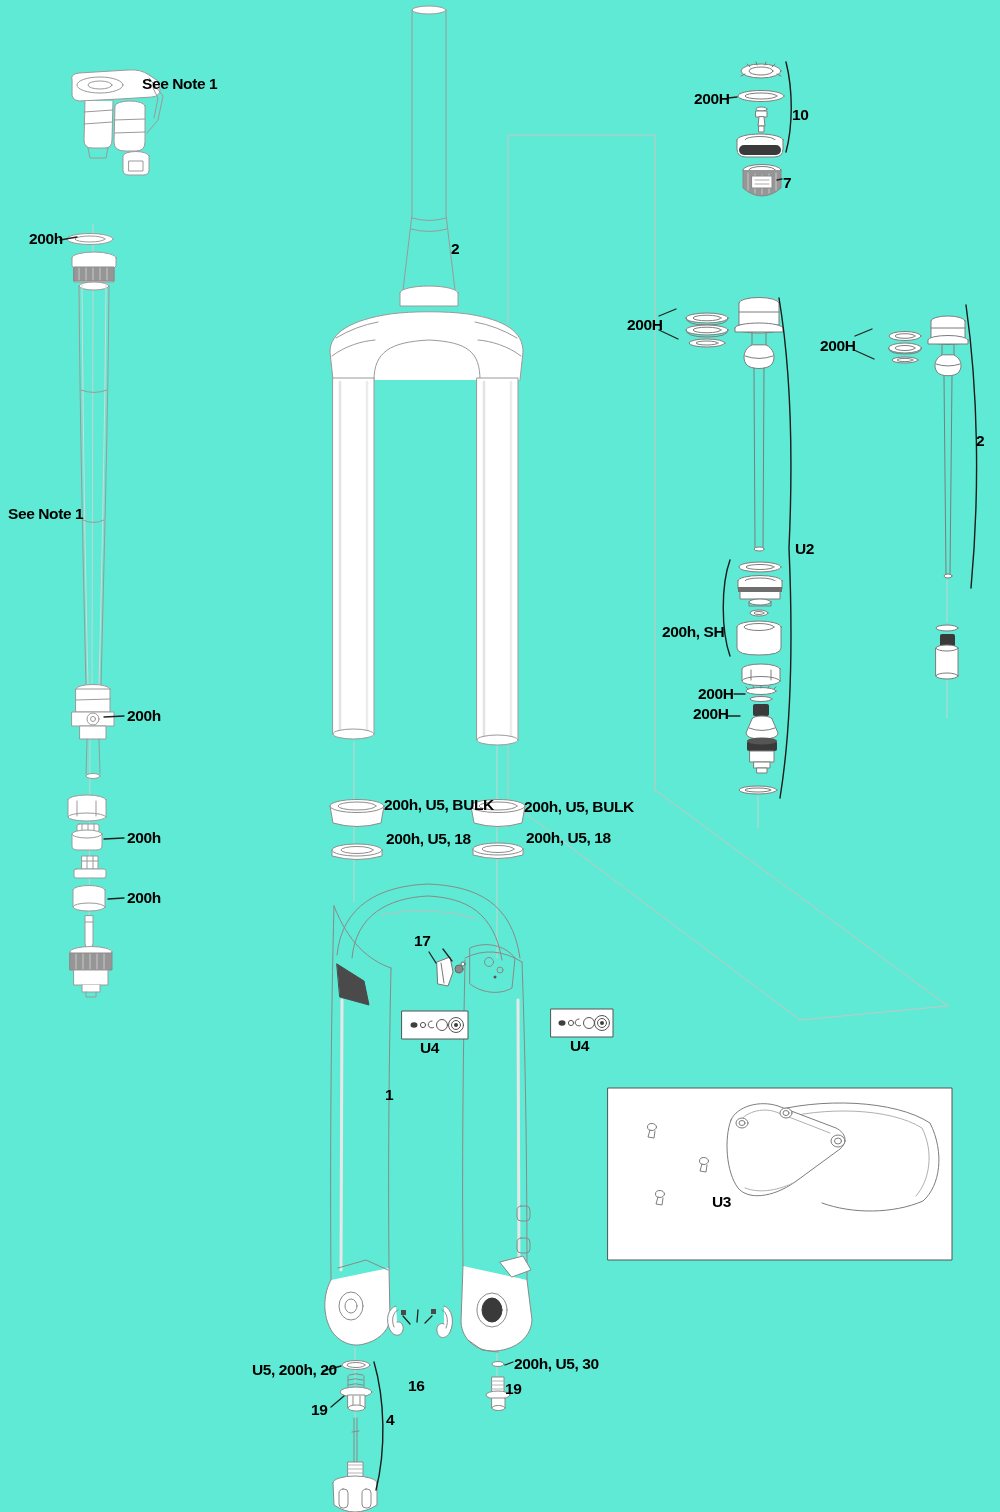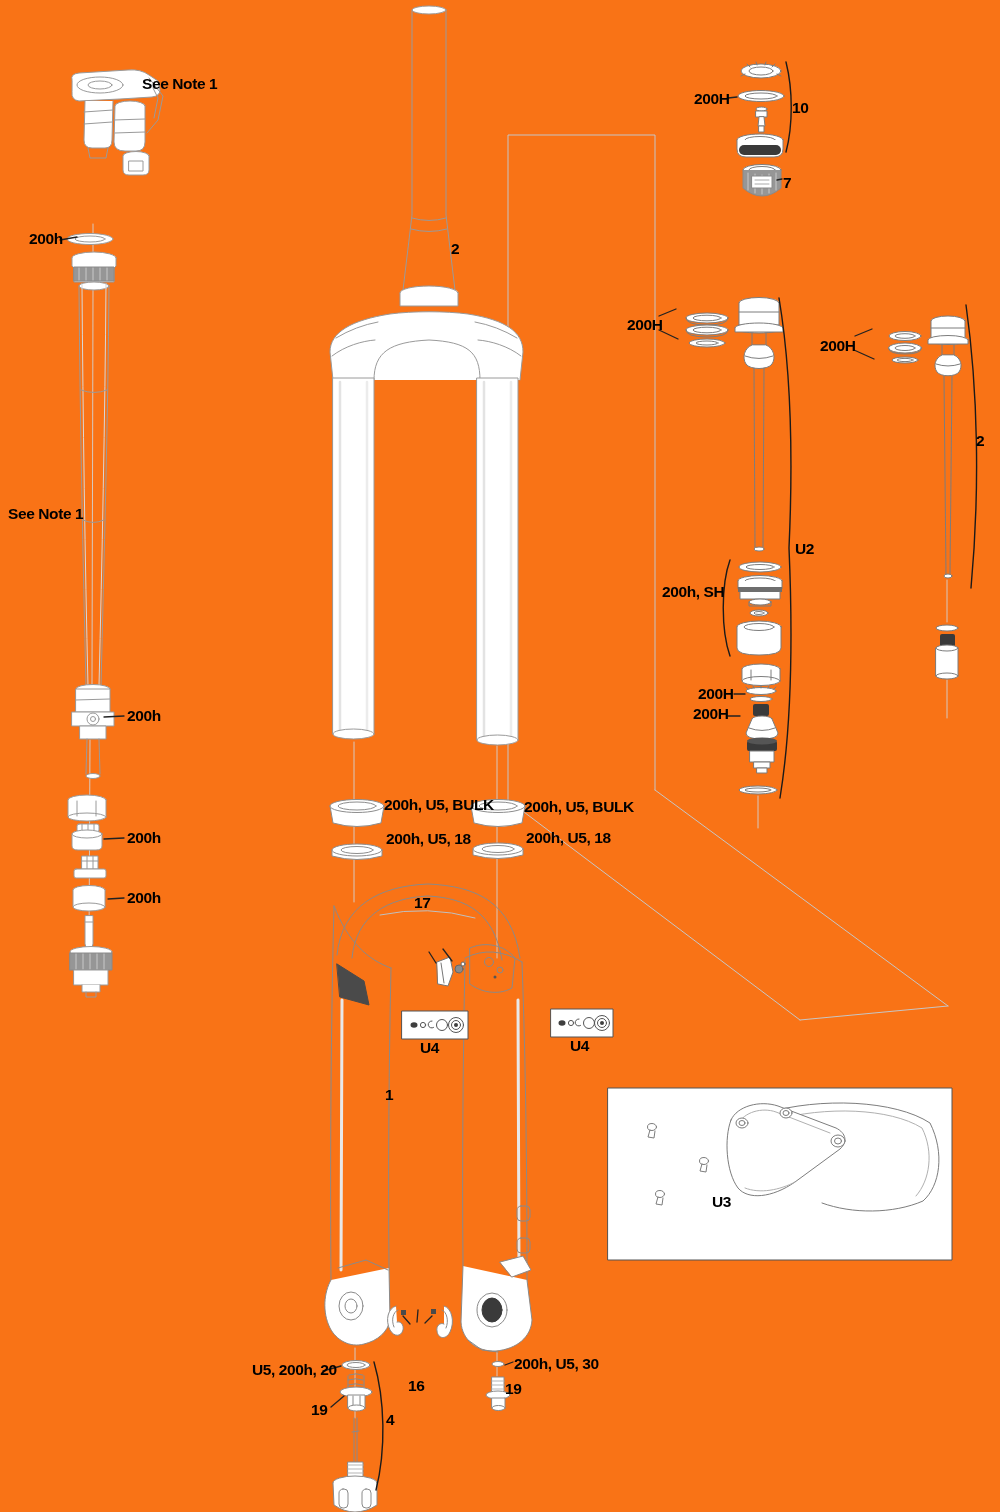--- a/index.html
+++ b/index.html
@@ -1,16 +1,16 @@
 <!DOCTYPE html>
 <html><head>
 <meta charset="utf-8">
 <style>
   html,body{margin:0;padding:0;background:#fff;}
-  #stage{position:relative;width:1000px;height:1512px;background:#f97316;overflow:hidden;
+  #stage{position:relative;width:1000px;height:1512px;background:#5eead4;overflow:hidden;
          font-family:"Liberation Sans",sans-serif;}
   #artwork{position:absolute;left:0;top:0;}
   .lbl{position:absolute;font-weight:bold;font-size:15.5px;line-height:1;color:#000;
        letter-spacing:-0.4px;white-space:nowrap;}
 </style>
 </head>
 <body>
 
 <div id="stage">
 
@@ -452,38 +452,38 @@
     <line x1="505" y1="1365" x2="513" y2="1362"></line>
   </g>
 
 </g>
 </svg>
 
   <div class="lbl" style="left:142px;top:76px">See Note 1</div>
   <div class="lbl" style="left:29px;top:231px">200h</div>
   <div class="lbl" style="left:451px;top:241px">2</div>
   <div class="lbl" style="left:694px;top:91px">200H</div>
-  <div class="lbl" style="left:792px;top:100px">10</div>
+  <div class="lbl" style="left:792px;top:107px">10</div>
   <div class="lbl" style="left:783px;top:175px">7</div>
   <div class="lbl" style="left:627px;top:317px">200H</div>
   <div class="lbl" style="left:820px;top:338px">200H</div>
   <div class="lbl" style="left:976px;top:433px">2</div>
   <div class="lbl" style="left:8px;top:506px">See Note 1</div>
   <div class="lbl" style="left:795px;top:541px">U2</div>
-  <div class="lbl" style="left:662px;top:584px">200h, SH</div>
+  <div class="lbl" style="left:662px;top:624px">200h, SH</div>
   <div class="lbl" style="left:698px;top:686px">200H</div>
   <div class="lbl" style="left:693px;top:706px">200H</div>
   <div class="lbl" style="left:127px;top:708px">200h</div>
   <div class="lbl" style="left:127px;top:830px">200h</div>
   <div class="lbl" style="left:127px;top:890px">200h</div>
   <div class="lbl" style="left:384px;top:797px">200h, U5, BULK</div>
   <div class="lbl" style="left:386px;top:831px">200h, U5, 18</div>
   <div class="lbl" style="left:524px;top:799px">200h, U5, BULK</div>
   <div class="lbl" style="left:526px;top:830px">200h, U5, 18</div>
-  <div class="lbl" style="left:414px;top:895px">17</div>
+  <div class="lbl" style="left:414px;top:933px">17</div>
   <div class="lbl" style="left:420px;top:1040px">U4</div>
   <div class="lbl" style="left:570px;top:1038px">U4</div>
   <div class="lbl" style="left:385px;top:1087px">1</div>
   <div class="lbl" style="left:712px;top:1194px">U3</div>
   <div class="lbl" style="left:408px;top:1378px">16</div>
   <div class="lbl" style="left:252px;top:1362px">U5, 200h, 20</div>
   <div class="lbl" style="left:514px;top:1356px">200h, U5, 30</div>
   <div class="lbl" style="left:311px;top:1402px">19</div>
   <div class="lbl" style="left:505px;top:1381px">19</div>
   <div class="lbl" style="left:386px;top:1412px">4</div>

